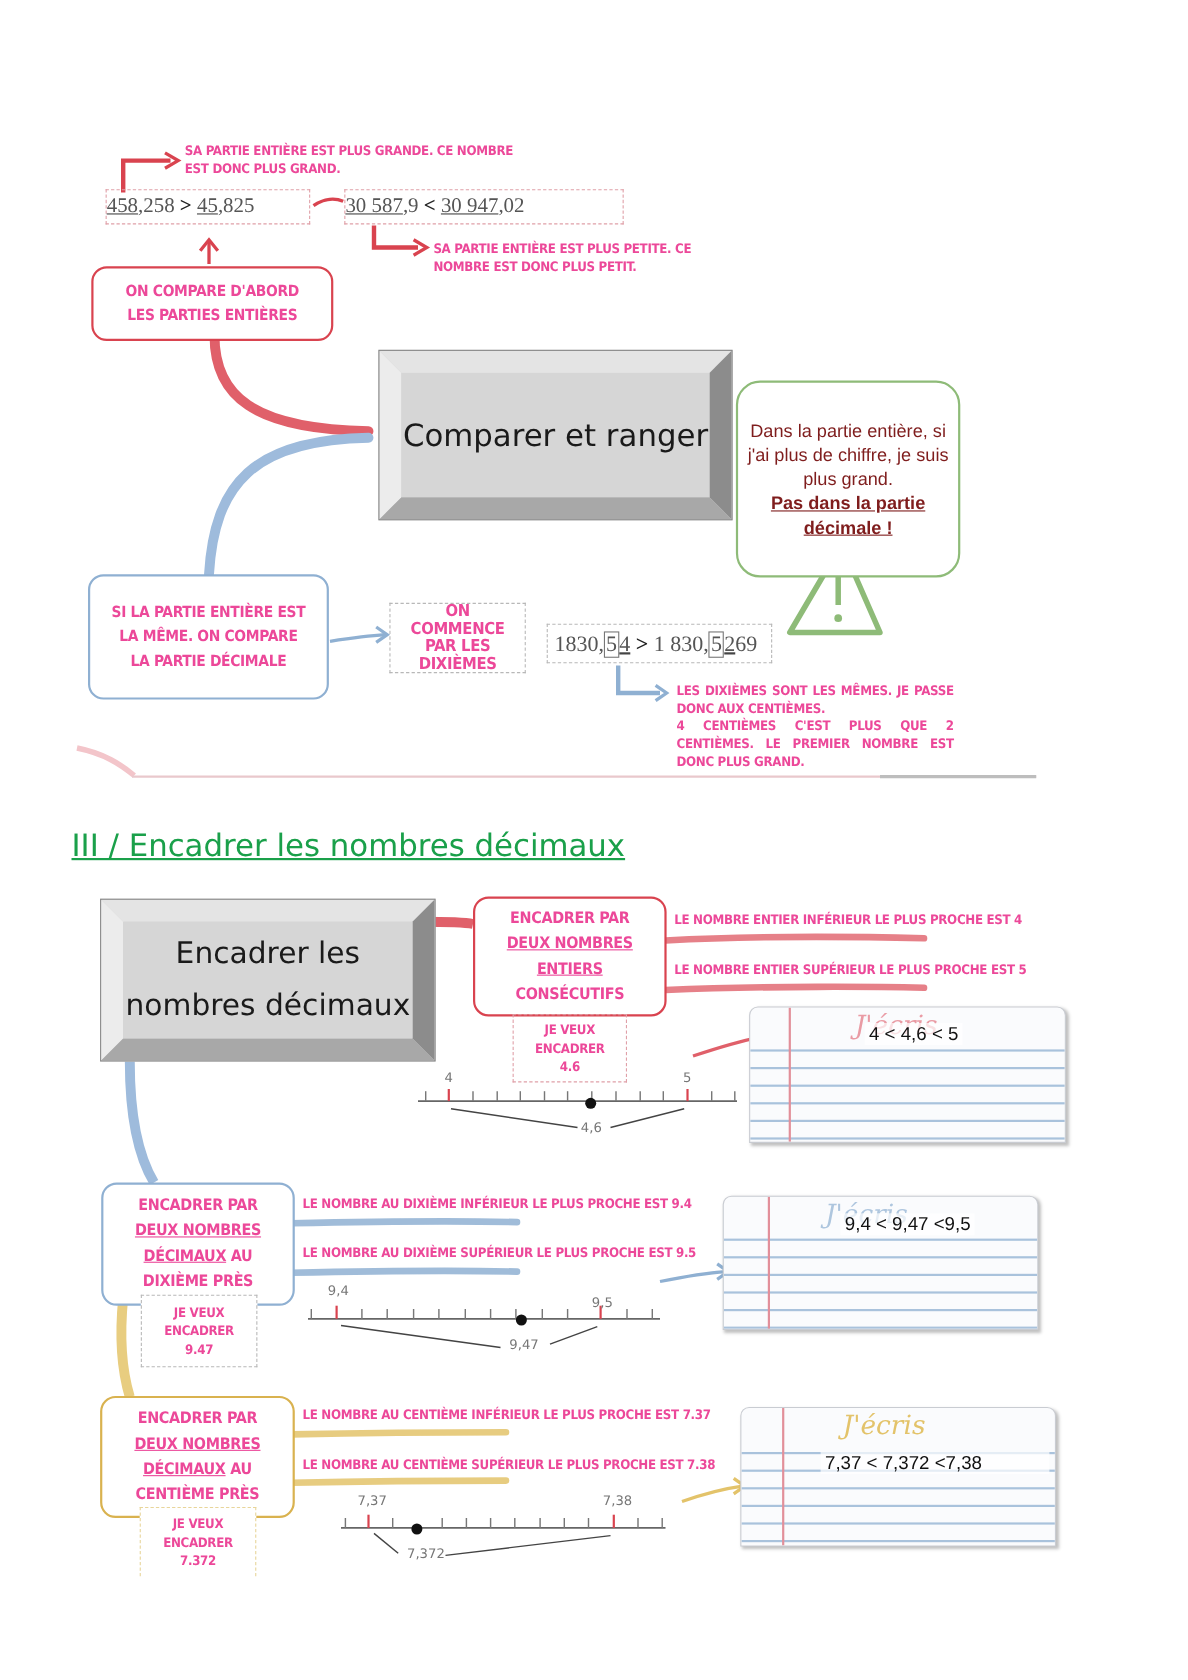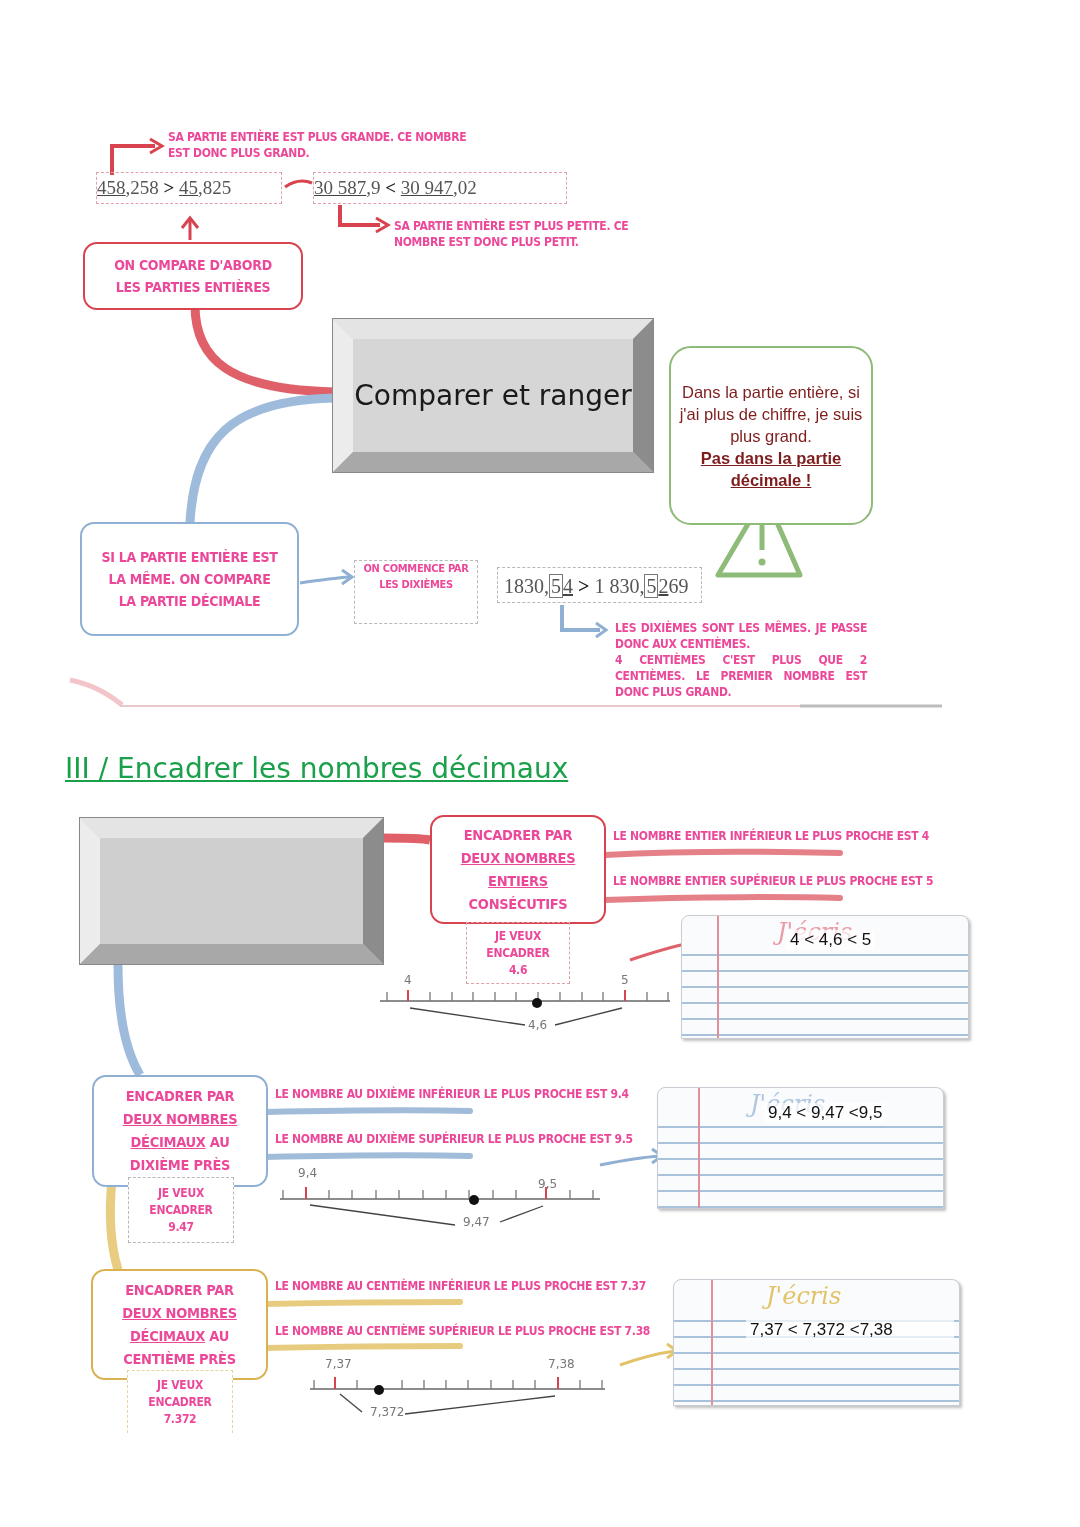--- a/index.html
+++ b/index.html
@@ -7,21 +7,21 @@
          font-family:"DejaVu Sans", sans-serif; color:#222; }
   .abs { position:absolute; }
   .hand { font-family:"DejaVu Sans Condensed","DejaVu Sans", sans-serif; font-weight:bold;
           text-transform:uppercase; letter-spacing:-0.3px; color:#ec4899; }
   .num { font-family:Liberation Serif, serif; color:#555; font-size:19px; }
   .num u { text-decoration:underline; text-decoration-color:#444; }
   .dashbox { border:1.5px dashed #e0a0a8; }
   .dashbox.grey { border-color:#b8b8b8; }
   .node { background:#fff; border-radius:14px; display:flex; align-items:center;
           justify-content:center; text-align:center; }
-  .bevel { background:#cfcfcf; border:1px solid #888; box-sizing:border-box; }
+  .bevel { background:#cfcfcf; border:1px solid #888; box-sizing:border-box;margin-left:12px; }
   .bevel-inner { position:absolute; background:#d6d6d6; display:flex; align-items:center; justify-content:center;
                  text-align:center; font-family:"DejaVu Sans", sans-serif; color:#1a1a1a; }
   .section-title { font-family:"DejaVu Sans", sans-serif; color:#1aa04a; font-size:28px; text-decoration:underline; }
   .small { font-size:12px; line-height:16px; }
   .u { text-decoration:underline; }
   .notebook { background:#fafbfd; border:1px solid #c9ccd2; border-radius:8px 8px 0 0;
               box-shadow:2px 2px 3px rgba(0,0,0,0.25); overflow:hidden; }
   .notebook .line { position:absolute; left:0; right:0; height:1.5px; background:#a9c2dc; }
   .notebook .margin { position:absolute; top:0; bottom:0; width:1.5px; background:#e28f9a; }
   .nb-eq { position:absolute; font-family:"Liberation Sans", sans-serif; font-size:17px; color:#111;
@@ -186,21 +186,21 @@
   <div style="padding:0 8px;">
     <div>Dans la partie entière, si j'ai plus de chiffre, je suis plus grand.</div>
     <div class="u" style="font-weight:bold;">Pas dans la partie décimale !</div>
   </div>
 </div>
 
 <div class="abs node hand" style="left:80px;top:522px;width:215px;height:110px;border:2.5px solid #8fb0d2;font-size:14px;line-height:22px;">
   <div style="padding:0 16px;">SI LA PARTIE ENTIÈRE EST LA MÊME. ON COMPARE LA PARTIE DÉCIMALE</div>
 </div>
 
-<div class="abs dashbox grey hand" style="left:354px;top:560px;width:122px;height:62px;font-size:11px;line-height:16px;display:flex;align-items:flex-start;justify-content:center;text-align:center;">
+<div class="abs dashbox grey hand" style="left:354px;top:548px;width:122px;height:62px;font-size:15px;line-height:16px;display:flex;align-items:flex-end;justify-content:center;text-align:center;">
   <div style="padding:0 8px;">ON COMMENCE PAR LES DIXIÈMES</div>
 </div>
 
 <div class="abs dashbox grey num" style="left:497px;top:567px;width:205px;height:36px;line-height:36px;white-space:nowrap;font-size:20px;padding-left:6px;box-sizing:border-box;">
   <span>1830</span>,<span style="border:1px solid #777;padding:0 1px">5</span><u>4</u>
   <b style="color:#222">&gt;</b>
   <span>1 830</span>,<span style="border:1px solid #777;padding:0 1px">5</span><u>2</u><span>69</span>
 </div>
 
 <div class="abs hand small" style="left:615px;top:620px;width:252px;text-align:justify;">
@@ -210,20 +210,26 @@
 
 <div class="abs section-title" style="left:65px;top:752px;">III / Encadrer les nombres décimaux</div>
 
 <div class="abs bevel" style="left:79px;top:817px;width:305px;height:148px;">
   <svg class="abs" style="left:0;top:0" width="303" height="146">
     <polygon points="0,0 303,0 283,20 20,20" fill="#e4e4e4"></polygon>
     <polygon points="0,0 20,20 20,126 0,146" fill="#ececec"></polygon>
     <polygon points="303,0 303,146 283,126 283,20" fill="#8c8c8c"></polygon>
     <polygon points="0,146 20,126 283,126 303,146" fill="#a8a8a8"></polygon>
   </svg>
+  <div class="bevel-inner" style="left:20px;top:20px;width:263px;height:106px;font-size:27px;line-height:48px;">
+    <div>
+        <div>Encadrer les</div>
+        <div>nombres décimaux</div>
+      </div>
+  </div>
 </div>
 
 <div class="abs node hand" style="left:430px;top:815px;width:172px;height:105px;border:2.5px solid #d9434f;font-size:14.5px;line-height:23px;">
   <div>
     <div>ENCADRER PAR</div>
     <div class="u">DEUX NOMBRES</div>
     <div class="u">ENTIERS</div>
     <div>CONSÉCUTIFS</div>
   </div>
 </div>

